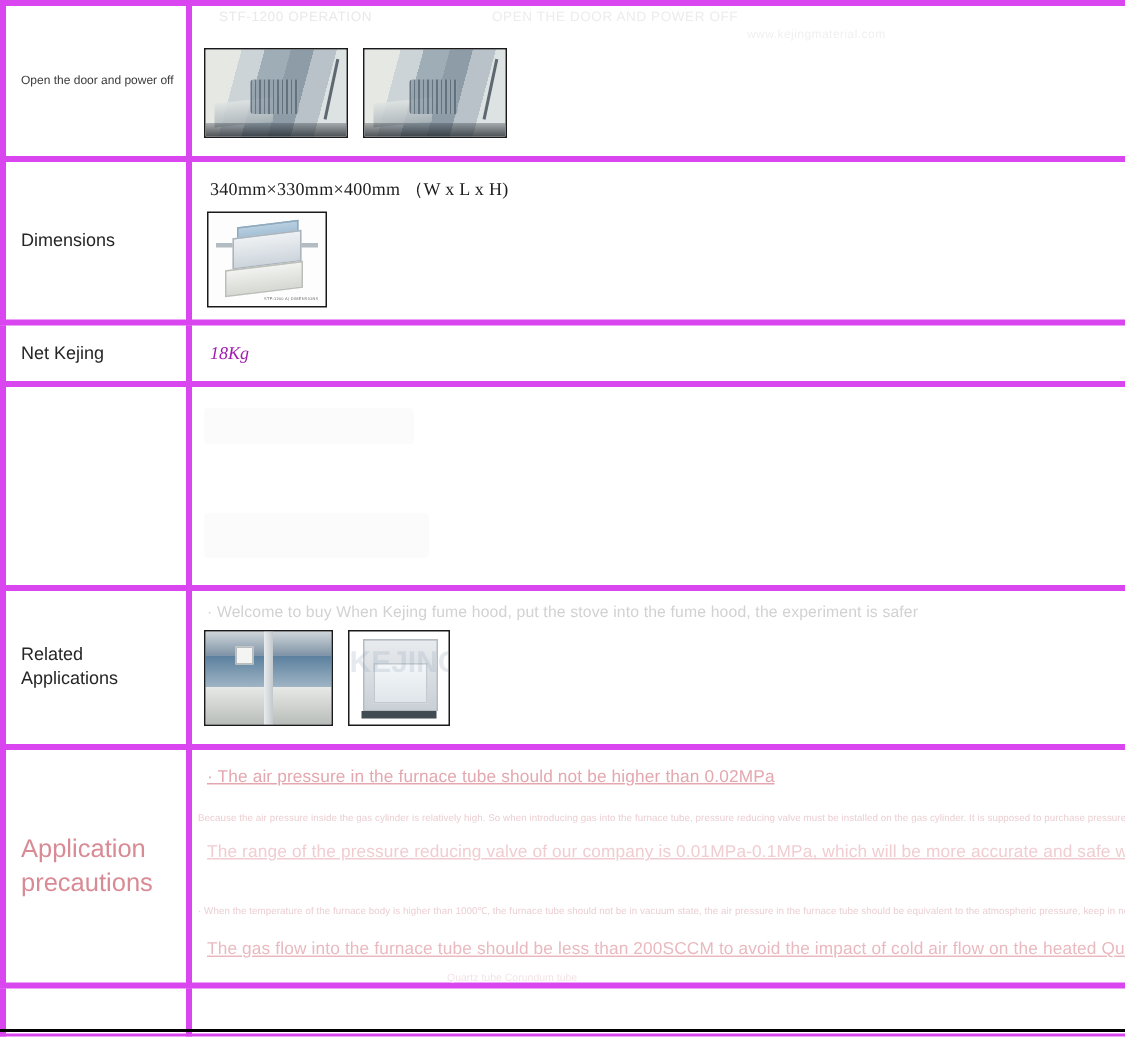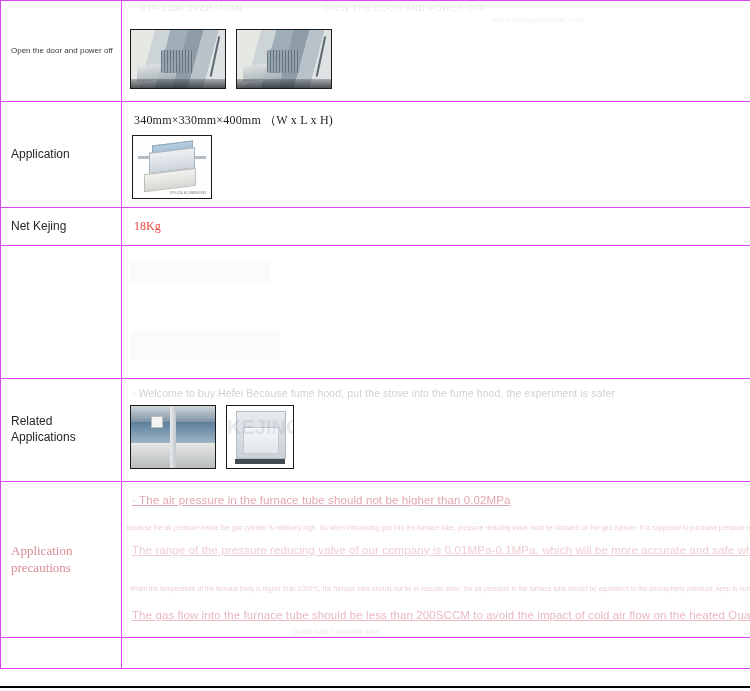--- a/index.html
+++ b/index.html
@@ -8,41 +8,40 @@
     background:#ffffff;
     font-family:"Liberation Sans", sans-serif;
     overflow:hidden;
   }
   .spec-table{
     width:750px;
     border-collapse:collapse;
     table-layout:fixed;
   }
   .spec-table td{
-    border:1px solid #d946ef;
+    border:4px solid #d946ef;
     vertical-align:middle;
     padding:0;
   }
   .col-label{width:120px;}
   .col-value{width:628px;}
 
   .label-cell{
     padding:6px 8px 6px 10px;
     font-size:12px;
     color:#262626;
     line-height:1.3;
   }
   .label-cell.small{
     font-size:8px;
     color:#3a3a3a;
   }
   .label-cell.pinkish{
     color:#d88b95;
-    font-size:13px;
-    font-family:Liberation Serif, serif;
+    font-size:17px;
   }
   .value-cell{
     padding:8px 10px 8px 10px;
   }
 
   
   .r1-val{height:100px;position:relative;}
   .ghost-head{
     position:absolute;left:18px;top:2px;
     font-size:9px;color:#e9e9e9;letter-spacing:.4px;
@@ -126,22 +125,23 @@
     position:absolute;left:6%;top:32%;width:88%;height:3px;
     background:#9aa6ae;opacity:.75;
   }
   .ph-dim .cap{
     font-size:2.6px;color:#6c6c6c;
     position:absolute;right:6%;bottom:5%;
     letter-spacing:.2px;white-space:nowrap;
   }
   .net-weight-val{
     font-family:"Liberation Serif", serif;
-    font-size:12px;color:#ef4444;
+    font-size:12px;color:#a21caf;
     padding:3px 0 3px 2px;
+    font-style:italic;
   }
 
   
   .r-blank{height:132px;position:relative;}
   .gh-blob{
     position:absolute;border-radius:3px;
     background:#fbfbfb;
   }
   .gh-txt{
     position:absolute;font-size:7px;color:#f2f2f2;
@@ -259,21 +259,21 @@
                 <div class="cable"></div>
                 <div class="dark"></div>
           </div>
         </div>
       </div>
     </td>
   </tr>
 
   <tr>
     <td class="col-label">
-      <div class="label-cell">Application</div>
+      <div class="label-cell">Dimensions</div>
     </td>
     <td class="col-value">
       <div class="value-cell">
         <div class="dim-text">340mm×330mm×400mm （W x L x H)</div>
         <div class="photo ph-dim">
           <div class="tube"></div>
           <div class="lid"></div>
           <div class="body"></div>
           <div class="base"></div>
           <div class="cap">STF-1200 A) DIMENSIONS</div>
@@ -307,21 +307,21 @@
       </div>
     </td>
   </tr>
 
   <tr>
     <td class="col-label">
       <div class="label-cell">Related Applications</div>
     </td>
     <td class="col-value">
       <div class="r-apps">
-        <div class="apps-line">· Welcome to buy Hefei Because fume hood, put the stove into the fume hood, the experiment is safer</div>
+        <div class="apps-line">· Welcome to buy When Kejing fume hood, put the stove into the fume hood, the experiment is safer</div>
         <div class="apps-photos">
           <div class="photo ph-hood">
             <div class="top"></div>
                 <div class="mid"></div>
                 <div class="bot"></div>
             <div class="pillar"></div>
                 <div class="sign"></div>
           </div>
           <div class="photo ph-cab">
             <div class="case"></div>

